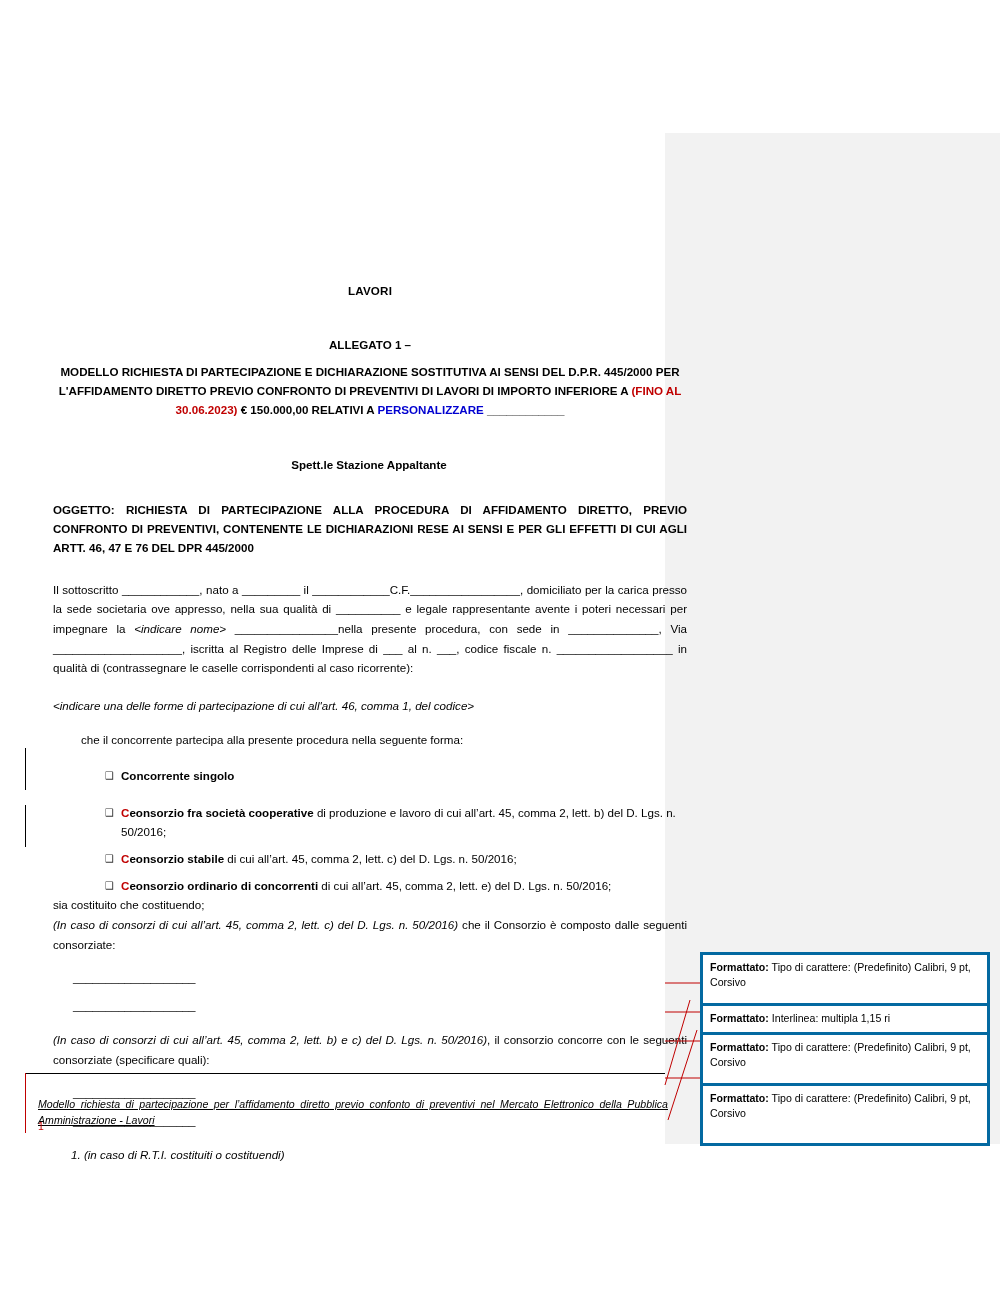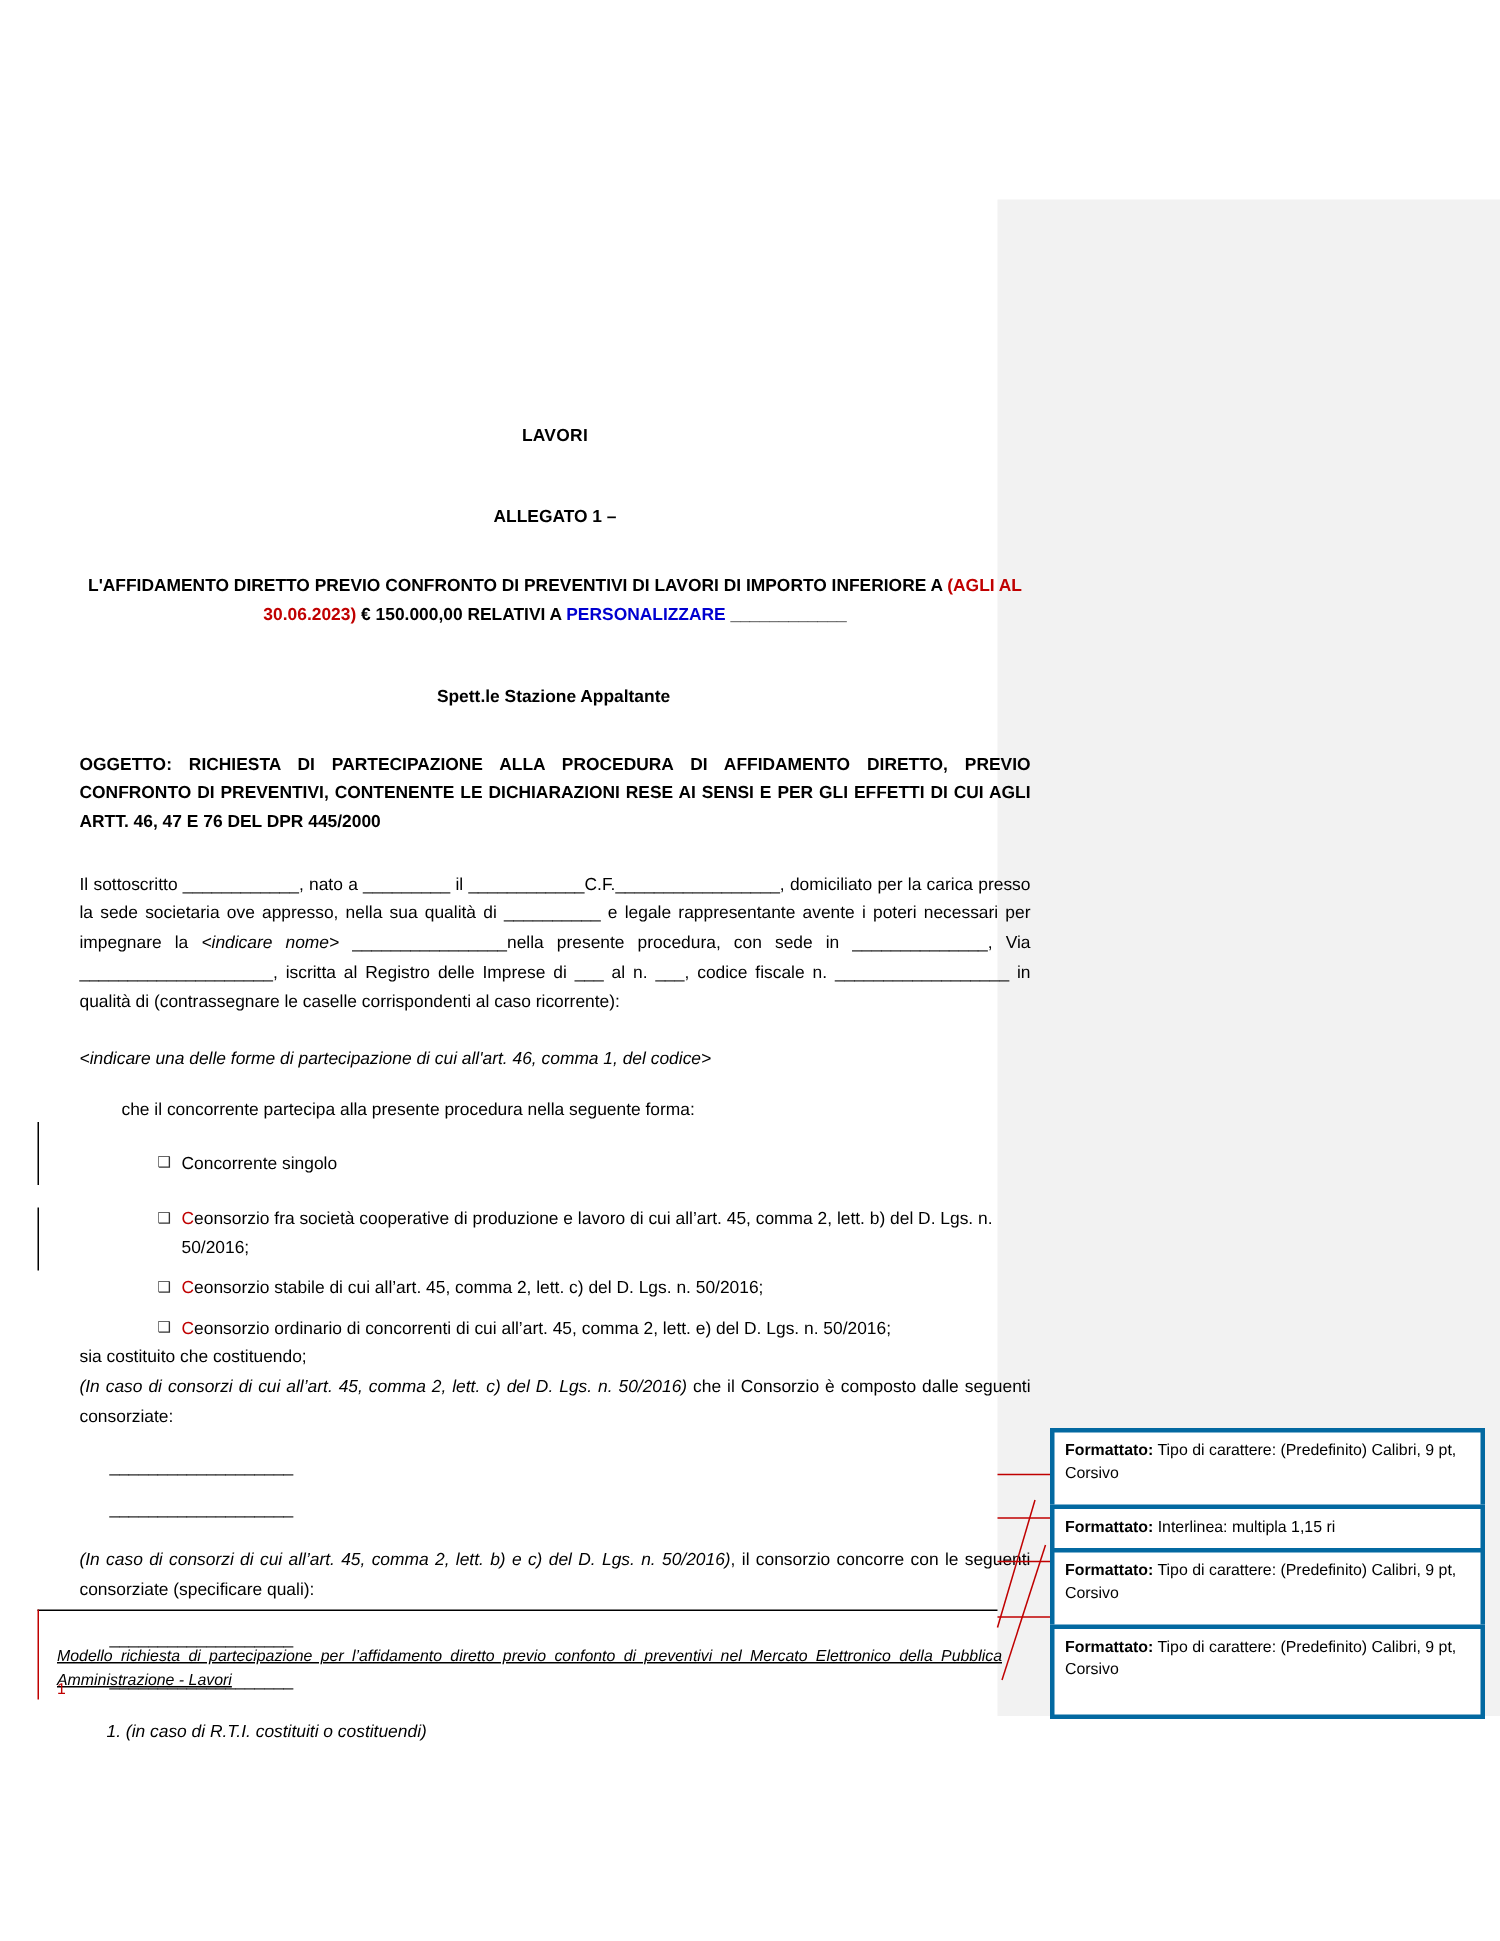--- a/index.html
+++ b/index.html
@@ -42,21 +42,21 @@
   }
   .doc-content {
     position: absolute;
     left: 53px;
     top: 282px;
     width: 634px;
     font-size: 11.6px;
     line-height: 1.52;
     color: #000;
   }
-  .bold { font-weight: normal; }
+  .bold { font-weight: bold; }
   .italic { font-style: italic; }
   .red { color: #c00000; }
   .blue { color: #0000d0; }
 
   .title-lavori {
     text-align: center;
     font-weight: bold;
     font-size: 11.6px;
     letter-spacing: .2px;
   }
@@ -196,22 +196,23 @@
 
     <div class="title-lavori">LAVORI</div>
 
     <div class="sp-36"></div>
 
     <div class="allegato">ALLEGATO 1 –</div>
 
     <div class="sp-10"></div>
 
     <div class="modello-block">
+      <span>MODELLO RICHIESTA DI PARTECIPAZIONE E DICHIARAZIONE SOSTITUTIVA AI SENSI DEL D.P.R. 445/2000 PER</span>
       <br>
-      <span>L'AFFIDAMENTO DIRETTO PREVIO CONFRONTO DI PREVENTIVI DI LAVORI DI IMPORTO INFERIORE A </span><span class="red">(AGLI AL</span>
+      <span>L'AFFIDAMENTO DIRETTO PREVIO CONFRONTO DI PREVENTIVI DI LAVORI DI IMPORTO INFERIORE A </span><span class="red">(FINO AL</span>
       <br>
       <span class="red">30.06.2023)</span><span> € 150.000,00 RELATIVI A </span><span class="blue">PERSONALIZZARE</span><span> ____________</span>
     </div>
 
     <div class="sp-36"></div>
 
     <div class="spett">Spett.le Stazione Appaltante</div>
 
     <div class="sp-28"></div>
 

